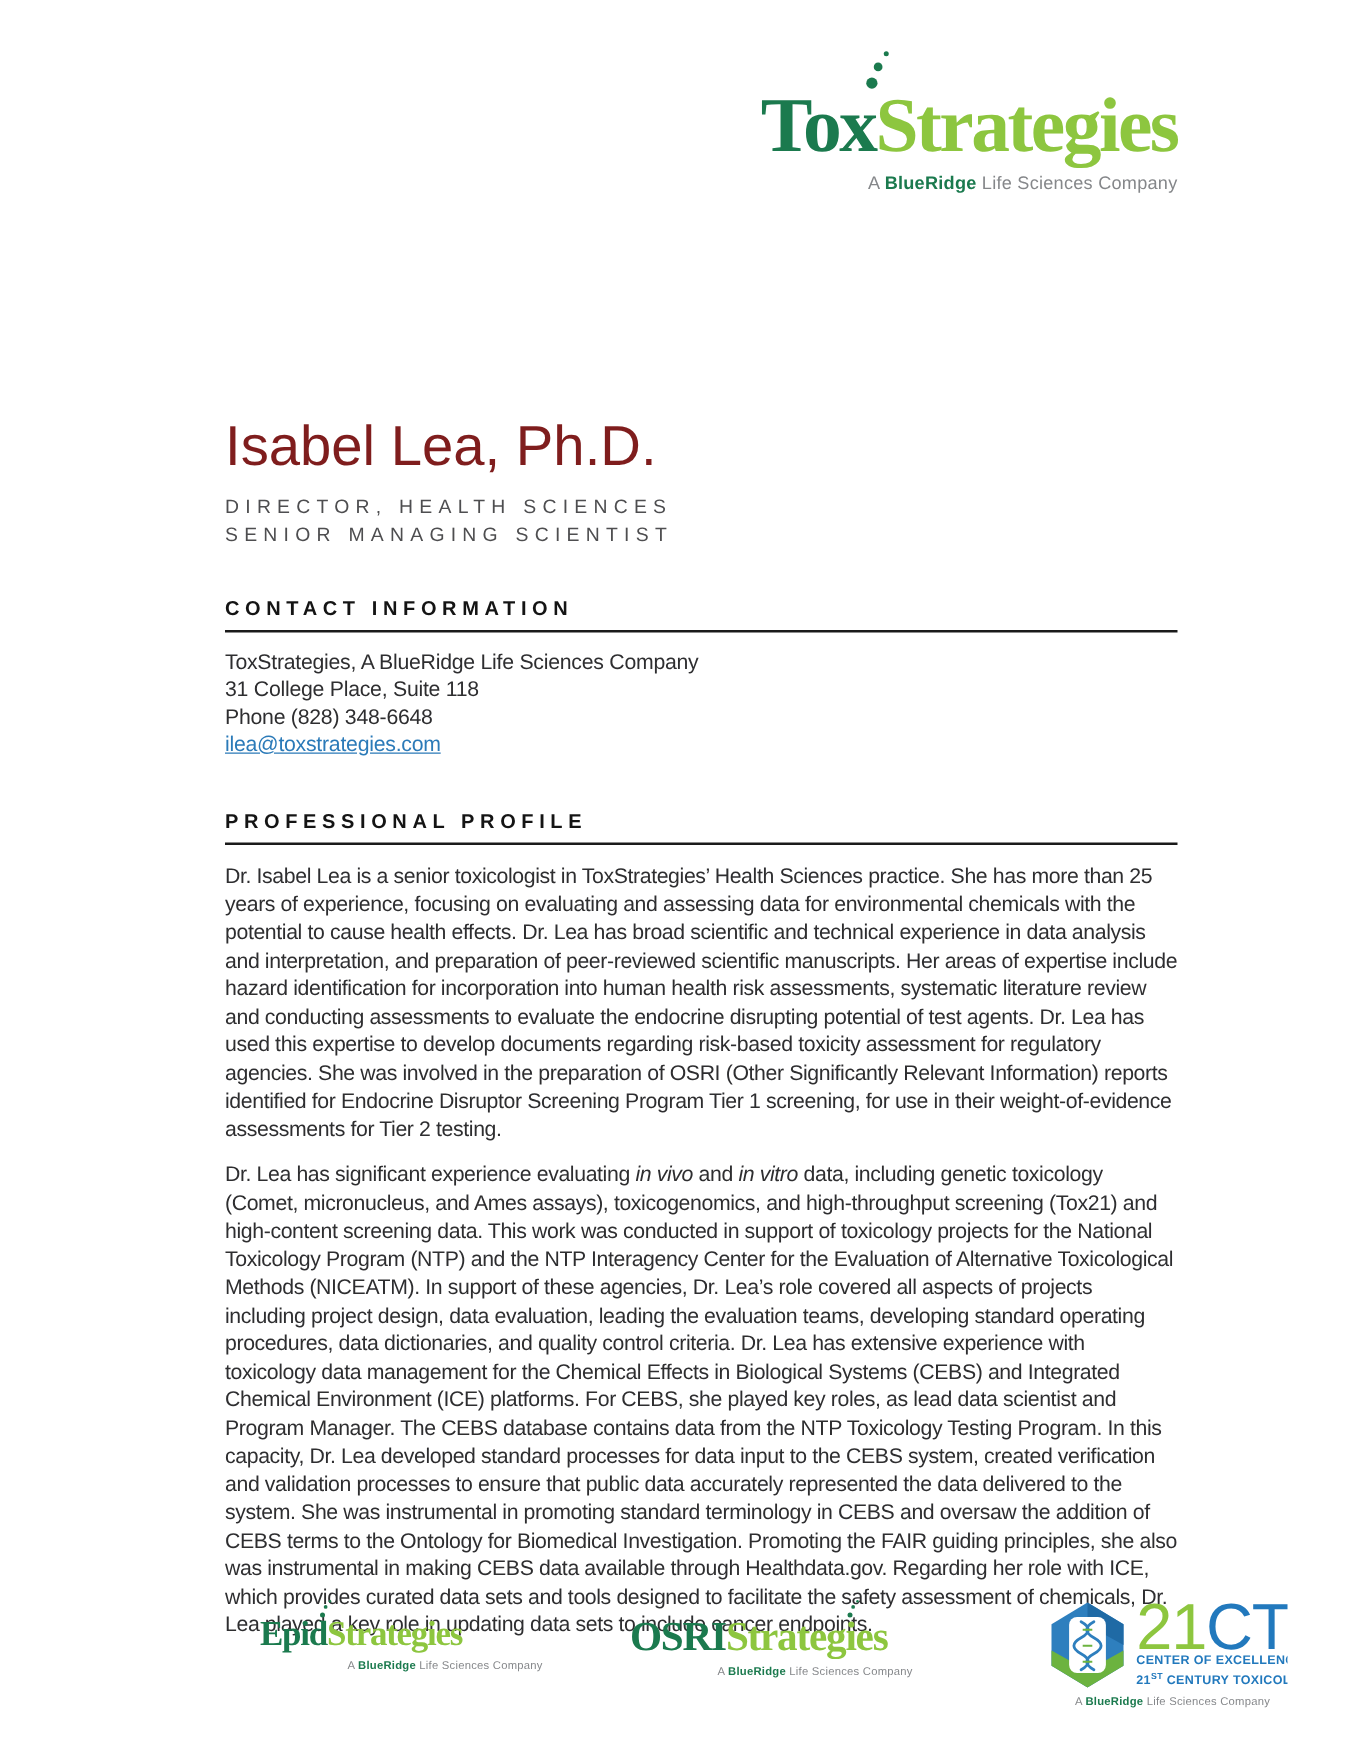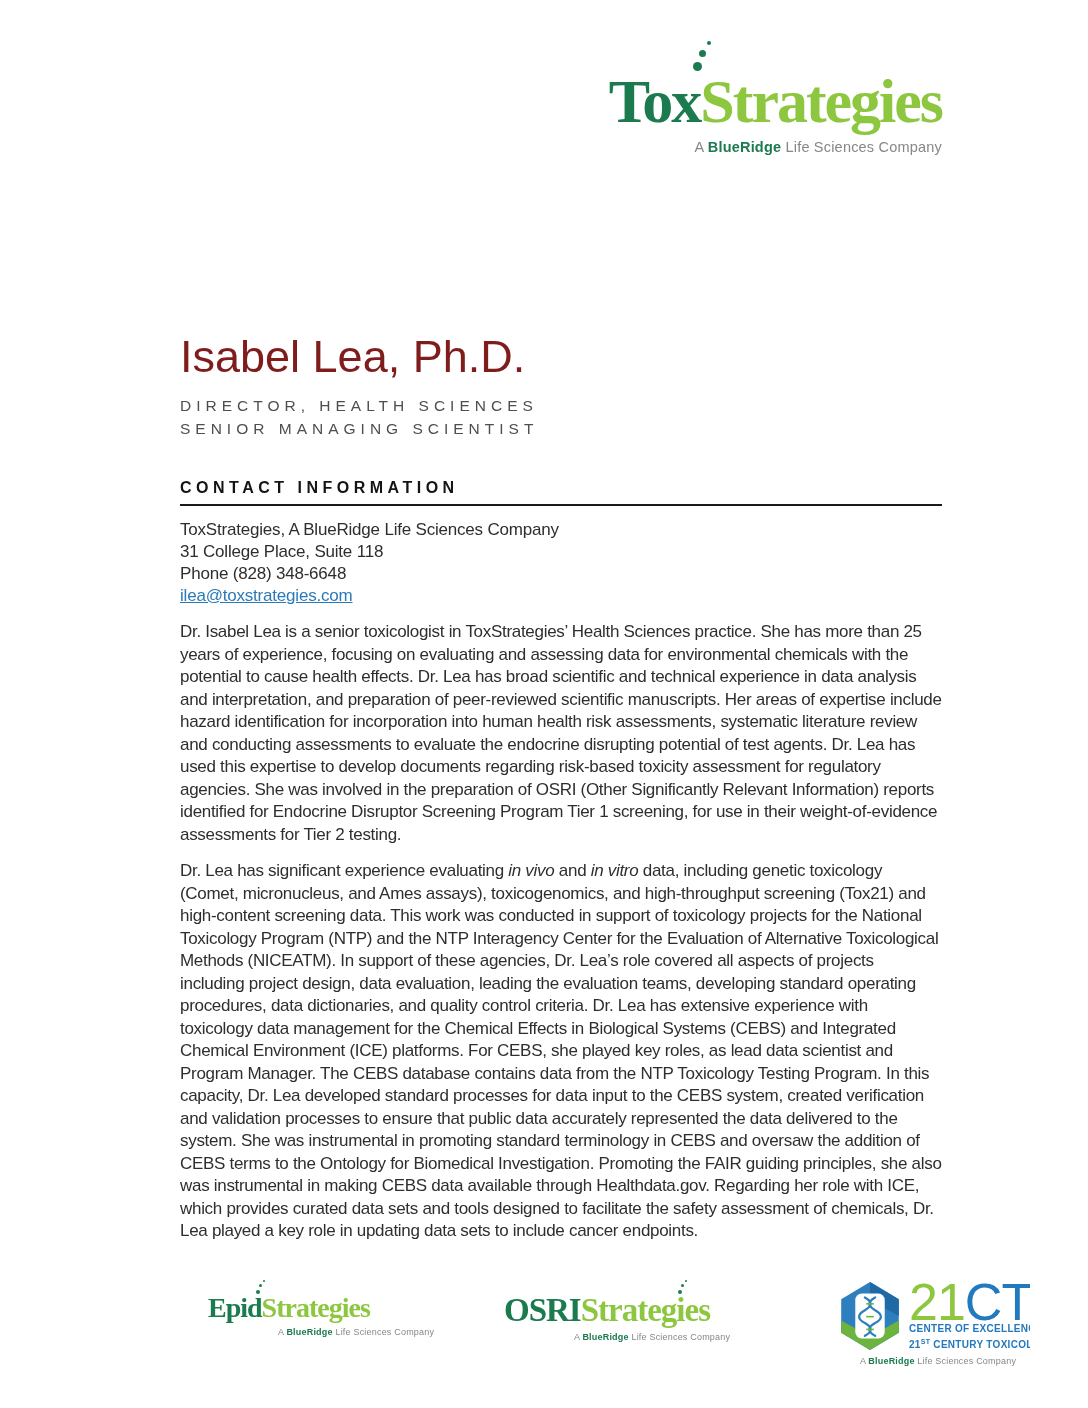--- a/index.html
+++ b/index.html
@@ -105,20 +105,21 @@
     </div>
 
     <h2 class="section-heading contact-heading">CONTACT INFORMATION</h2>
     <div class="contact-block">
       <div>ToxStrategies, A BlueRidge Life Sciences Company</div>
       <div>31 College Place, Suite 118</div>
       <div>Phone (828) 348-6648</div>
       <div><a class="email-link">ilea@toxstrategies.com</a></div>
     </div>
 
+    <h2 class="section-heading profile-heading">PROFESSIONAL PROFILE</h2>
     <p class="body-para">Dr. Isabel Lea is a senior toxicologist in ToxStrategies’ Health Sciences practice. She has more than 25 years of experience, focusing on evaluating and assessing data for environmental chemicals with the potential to cause health effects. Dr. Lea has broad scientific and technical experience in data analysis and interpretation, and preparation of peer-reviewed scientific manuscripts. Her areas of expertise include hazard identification for incorporation into human health risk assessments, systematic literature review and conducting assessments to evaluate the endocrine disrupting potential of test agents. Dr. Lea has used this expertise to develop documents regarding risk-based toxicity assessment for regulatory agencies. She was involved in the preparation of OSRI (Other Significantly Relevant Information) reports identified for Endocrine Disruptor Screening Program Tier 1 screening, for use in their weight-of-evidence assessments for Tier 2 testing.</p>
     <p class="body-para"><span>Dr. Lea has significant experience evaluating </span><em>in vivo</em><span> and </span><em>in vitro</em><span> data, including genetic toxicology (Comet, micronucleus, and Ames assays), toxicogenomics, and high-throughput screening (Tox21) and high-content screening data. This work was conducted in support of toxicology projects for the National Toxicology Program (NTP) and the NTP Interagency Center for the Evaluation of Alternative Toxicological Methods (NICEATM).  In support of these agencies, Dr. Lea’s role covered all aspects of projects including project design, data evaluation, leading the evaluation teams, developing standard operating procedures, data dictionaries, and quality control criteria. Dr. Lea has extensive experience with toxicology data management for the Chemical Effects in Biological Systems (CEBS) and Integrated Chemical Environment (ICE) platforms. For CEBS, she played key roles, as lead data scientist and Program Manager. The CEBS database contains data from the NTP Toxicology Testing Program. In this capacity, Dr. Lea developed standard processes for data input to the CEBS system, created verification and validation processes to ensure that public data accurately represented the data delivered to the system. She was instrumental in promoting standard terminology in CEBS and oversaw the addition of CEBS terms to the Ontology for Biomedical Investigation. Promoting the FAIR guiding principles, she also was instrumental in making CEBS data available through Healthdata.gov. Regarding her role with ICE, which provides curated data sets and tools designed to facilitate the safety assessment of chemicals, Dr. Lea played a key role in updating data sets to include cancer endpoints.</span></p>
   </div>
 
   <div class="flogo flogo-epid">
     <div class="fword"><span class="mini-bubbles">
           <i class="b1"></i>
           <i class="b2"></i>
           <i class="b3"></i>
         </span><span class="dark">Epid</span><span class="light">Strategies</span></div>

